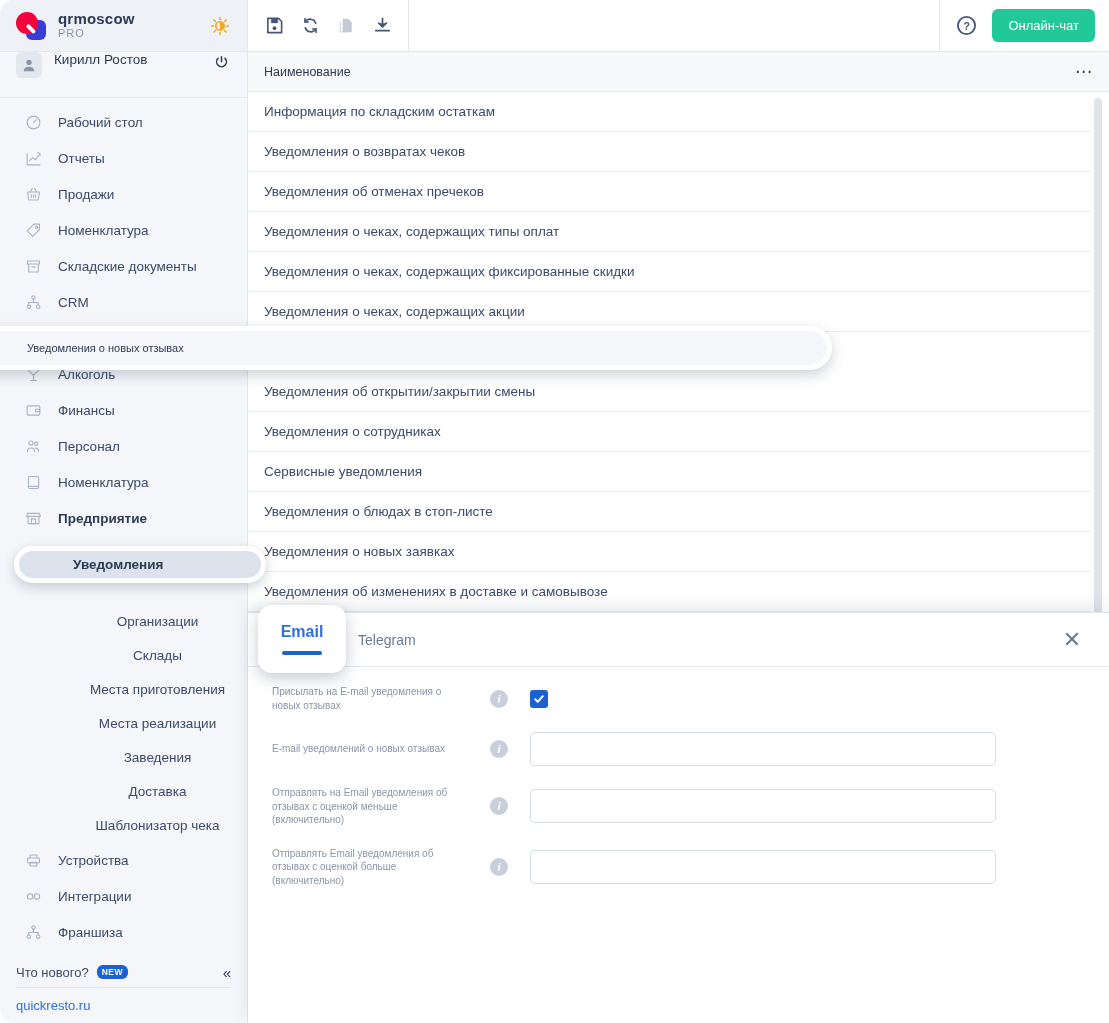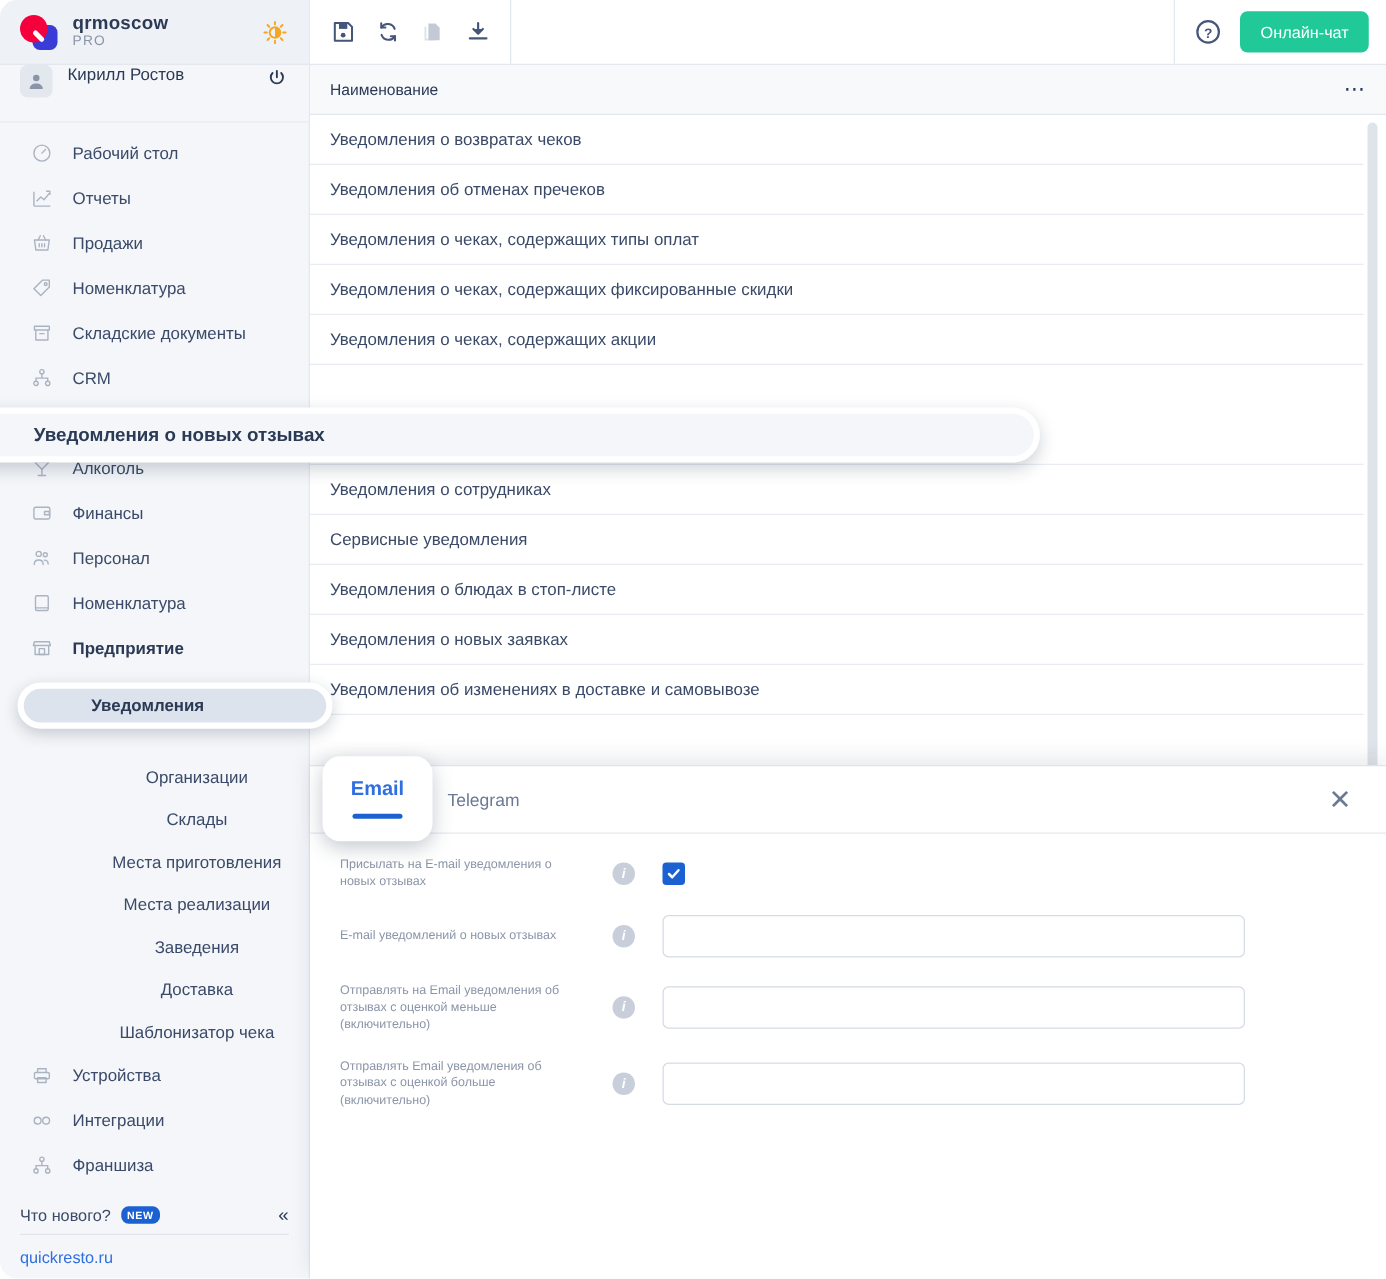--- a/index.html
+++ b/index.html
@@ -202,21 +202,21 @@
     position: absolute; left: -36px; top: 326px;
     width: 868px; height: 44px;
     background: #f4f6fa;
     border: 5px solid #ffffff;
     border-radius: 22px;
     box-shadow: 0 5px 14px rgba(30,45,75,.22);
     display: flex; align-items: center;
     padding-left: 58px;
     z-index: 30;
   }
-  .hl-row span { font-size: 15px; font-weight: bold; color: #2b3a55; }
+  .hl-row span { font-size: 11px; font-weight: normal; color: #2b3a55; }
 
   
   .panel {
     position: absolute; left: 248px; top: 612px;
     width: 861px; height: 411px;
     background: #ffffff;
     border-top: 1px solid #dfe4ec;
     box-shadow: 0 -6px 16px rgba(30,45,75,.10);
     z-index: 20;
     display: flex; flex-direction: column;
@@ -575,20 +575,21 @@
       </div>
     </div>
 
     <div class="col-head">
       <span class="t">Наименование</span>
       <span class="dots">⋯</span>
     </div>
 
     <div class="list-wrap">
       <div class="list">
+        <div class="row">Информация по складским остаткам</div>
         <div class="row">Уведомления о возвратах чеков</div>
         <div class="row">Уведомления об отменах пречеков</div>
         <div class="row">Уведомления о чеках, содержащих типы оплат</div>
         <div class="row">Уведомления о чеках, содержащих фиксированные скидки</div>
         <div class="row">Уведомления о чеках, содержащих акции</div>
         <div class="row" style="visibility:hidden">Уведомления о новых отзывах</div>
         <div class="row">Уведомления об открытии/закрытии смены</div>
         <div class="row">Уведомления о сотрудниках</div>
         <div class="row">Сервисные уведомления</div>
         <div class="row">Уведомления о блюдах в стоп-листе</div>

